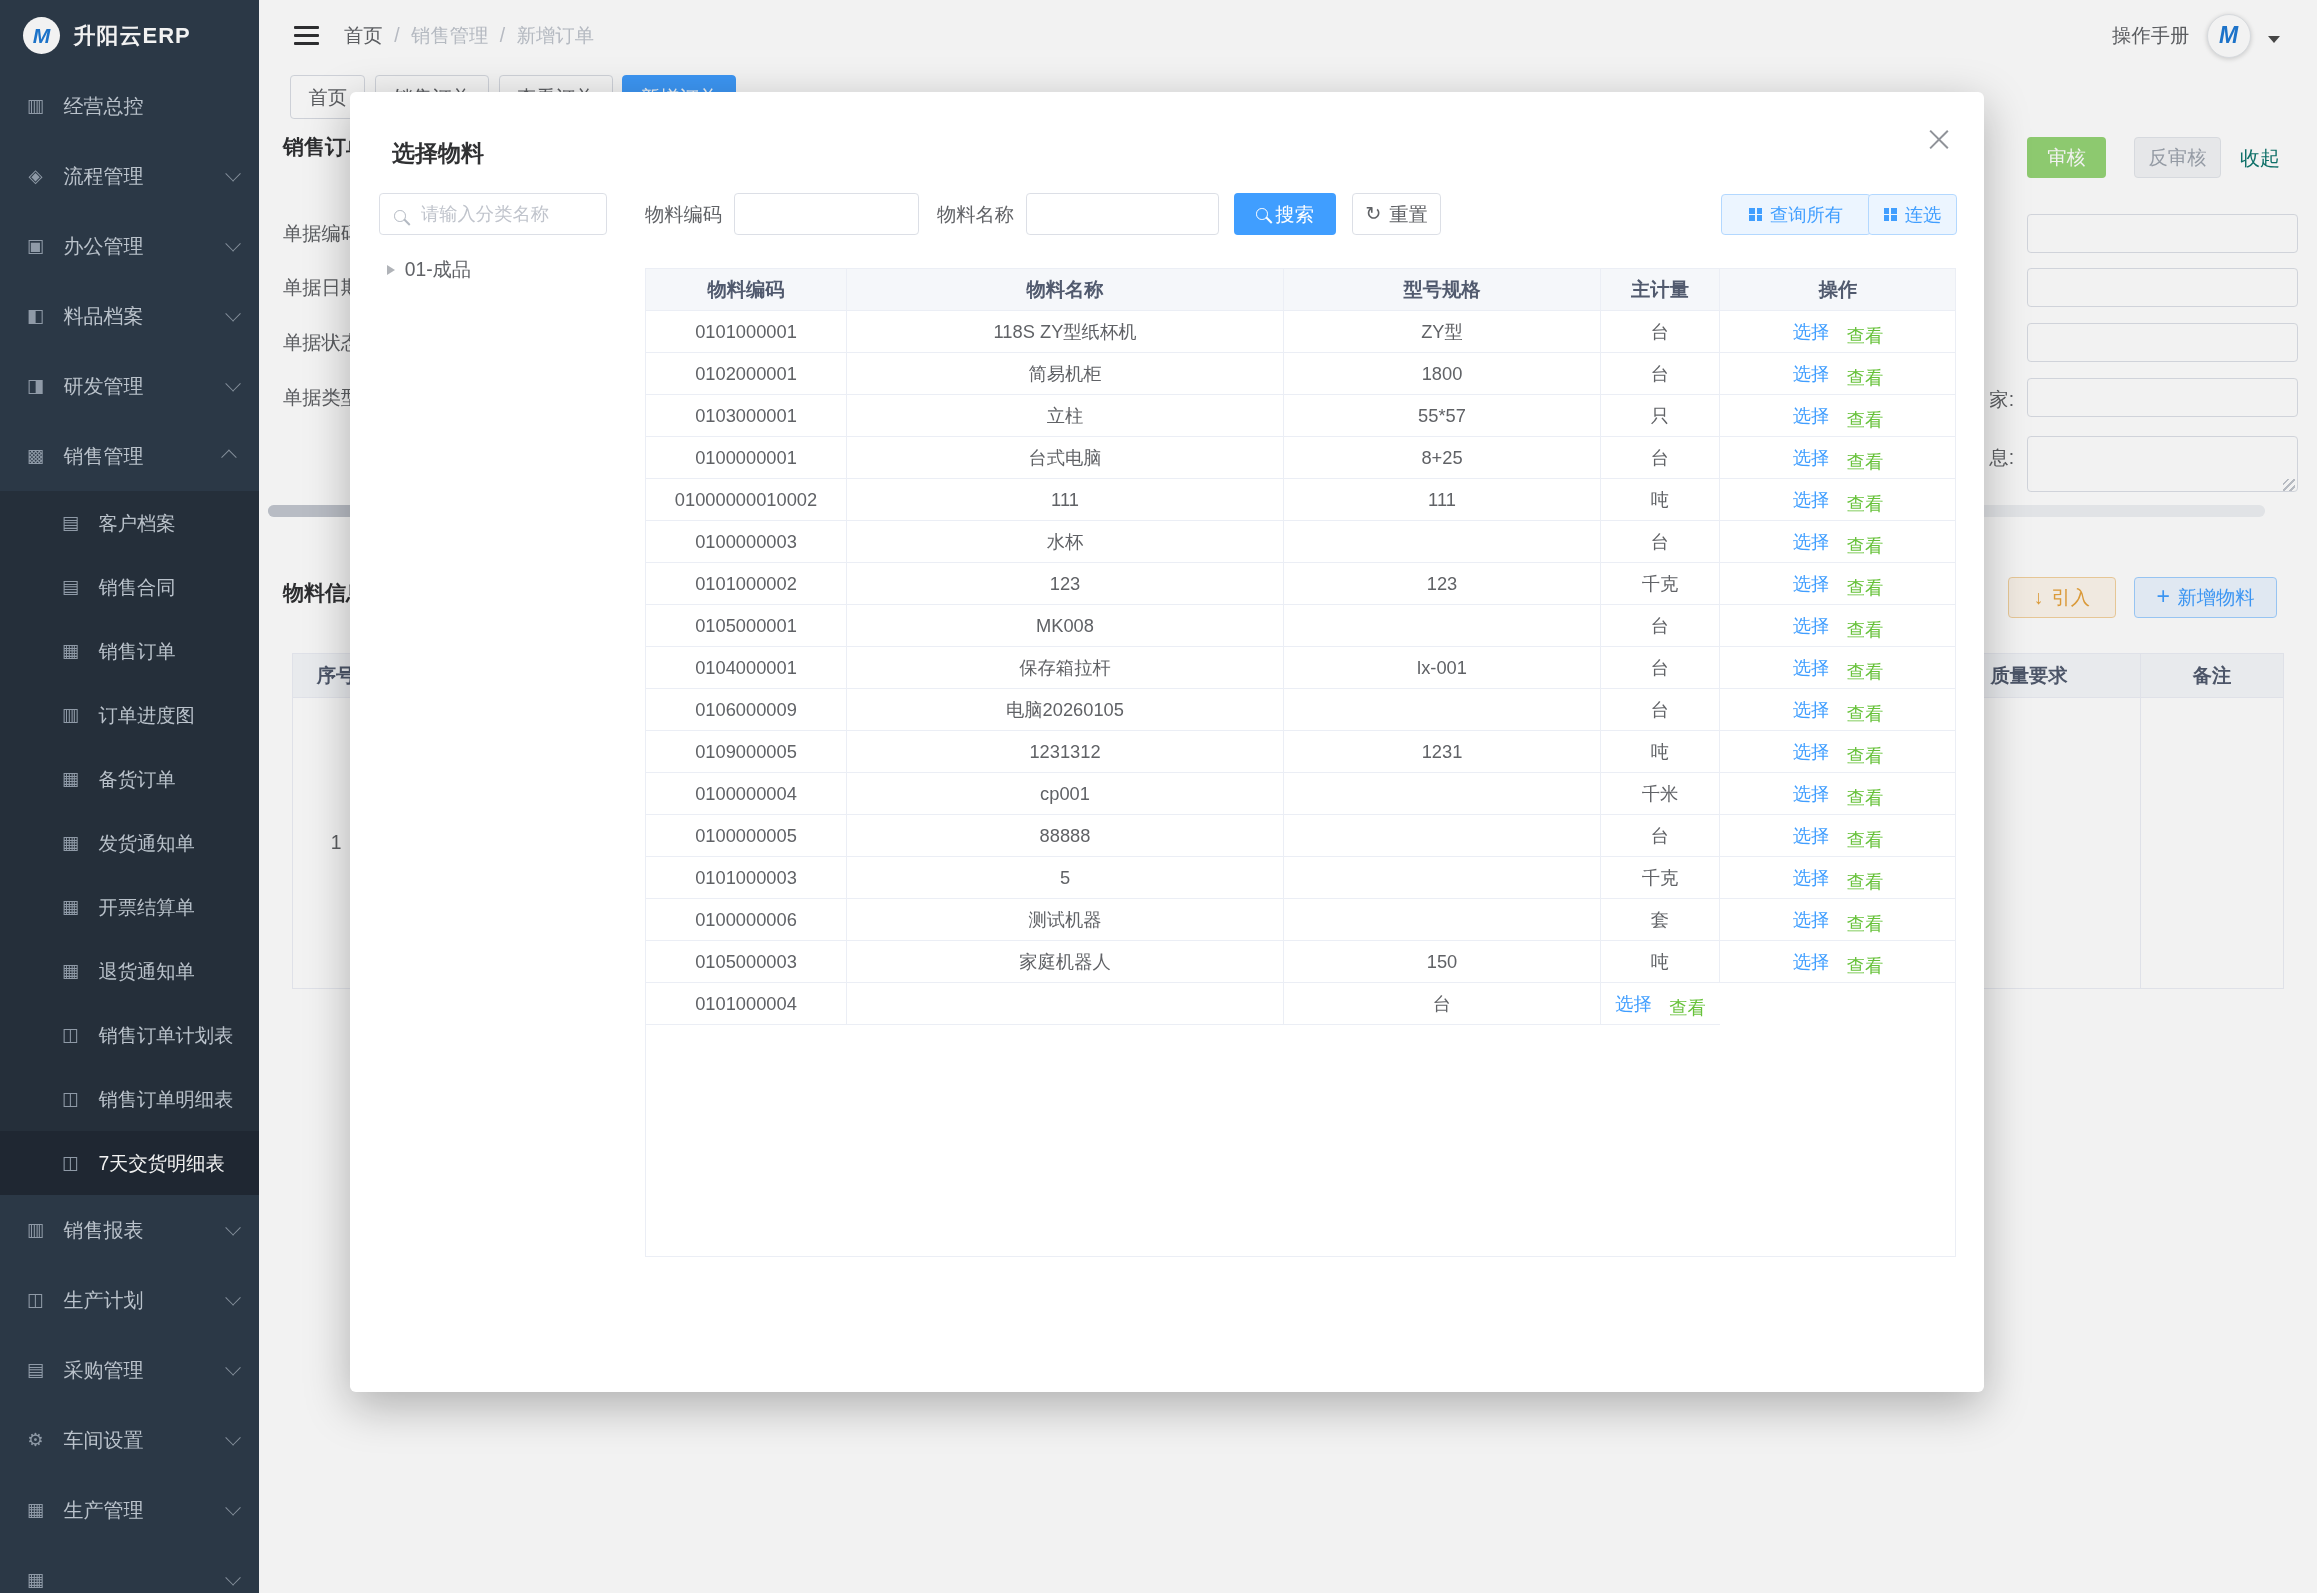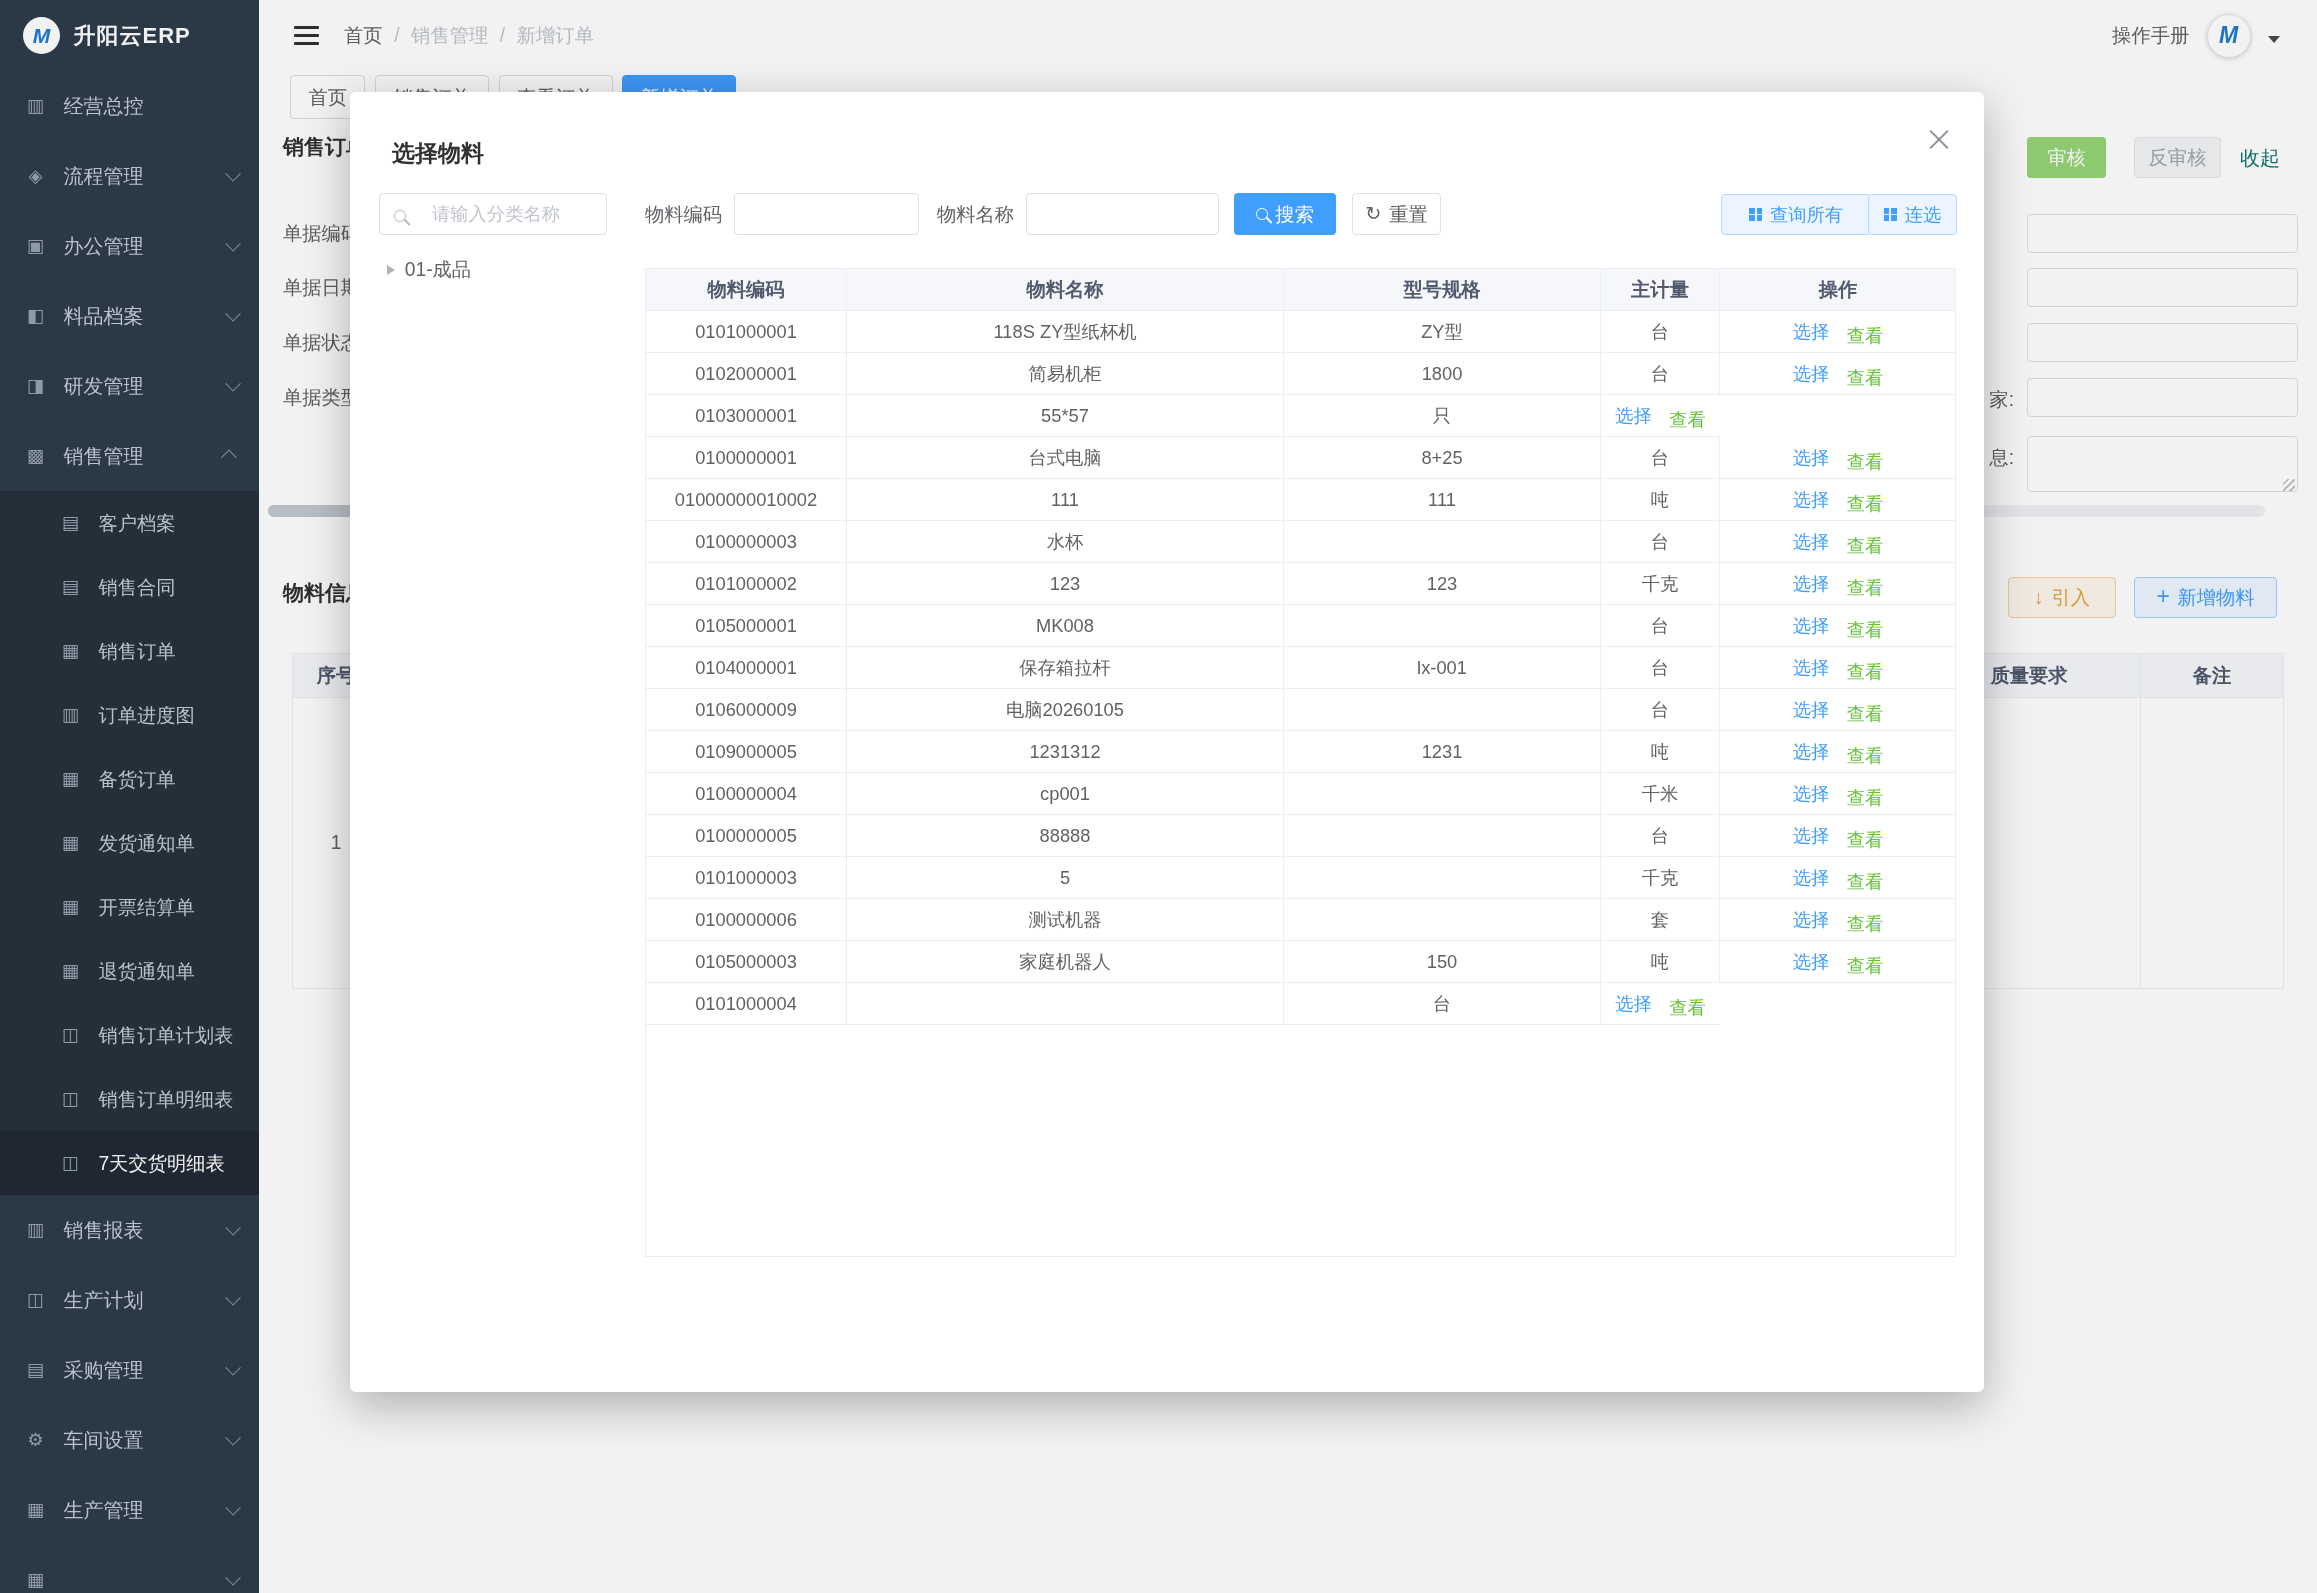--- a/index.html
+++ b/index.html
@@ -66,21 +66,21 @@
 
 .overlay{position:absolute;inset:0;background:rgba(0,0,0,0.05);z-index:5;}
 .modal{position:absolute;left:350px;top:92px;width:1634px;height:1300px;background:#fff;border-radius:5.8px;box-shadow:0 13.5px 46px rgba(0,0,0,0.28);z-index:10;}
 .modal-title{position:absolute;left:42px;top:46px;font-size:23px;font-weight:600;color:#303133;}
 .modal-close{position:absolute;right:33px;top:35px;width:25px;height:25px;cursor:pointer;}
 .modal-close::before,.modal-close::after{content:'';position:absolute;left:11.6px;top:0;width:1.9px;height:25px;background:#909399;}
 .modal-close::before{transform:rotate(45deg);}
 .modal-close::after{transform:rotate(-45deg);}
 .m-input{height:42px;border:1px solid #dcdfe6;border-radius:3.9px;background:#fff;font-size:18.3px;padding:0 11.6px;color:#303133;font-family:inherit;}
 .m-input::placeholder,.r-input::placeholder{color:#c0c4cc;}
-.tree-search{position:absolute;left:29px;top:101px;width:228px;padding-left:52px;}
+.tree-search{position:absolute;left:29px;top:101px;width:228px;padding-left:41px;}
 .tree-search-icon{position:absolute;left:44px;top:116px;color:#b3b9c2;}
 .icon-search{display:inline-block;width:11.6px;height:11.6px;border:1.9px solid currentColor;border-radius:50%;position:relative;}
 .icon-search::after{content:'';position:absolute;width:7.7px;height:1.9px;background:currentColor;transform:rotate(45deg);right:-5.8px;bottom:-1.9px;}
 .m-label{position:absolute;top:101px;height:42px;display:flex;align-items:center;font-size:19.3px;color:#606266;}
 .lbl-code{left:295px;}
 .lbl-name{left:587px;}
 .inp-code{position:absolute;left:384px;top:101px;width:185px;}
 .inp-name{position:absolute;left:676px;top:101px;width:193px;}
 .btn-search{position:absolute;left:884px;top:101px;width:102px;height:42px;background:#409eff;color:#fff;}
 .btn-reset{position:absolute;left:1002px;top:101px;width:89px;height:42px;background:#fff;border-color:#dcdfe6;color:#606266;}
@@ -369,20 +369,21 @@
           <div>简易机柜</div>
           <div>1800</div>
           <div>台</div>
           <div>
             <span class="op-link-select">选择</span>
             <span class="op-link-view">查看</span>
           </div>
         </div>
         <div class="mtr">
           <div>0103000001</div>
+          <div>立柱</div>
           <div>55*57</div>
           <div>只</div>
           <div>
             <span class="op-link-select">选择</span>
             <span class="op-link-view">查看</span>
           </div>
         </div>
         <div class="mtr">
           <div>0100000001</div>
           <div>台式电脑</div>

